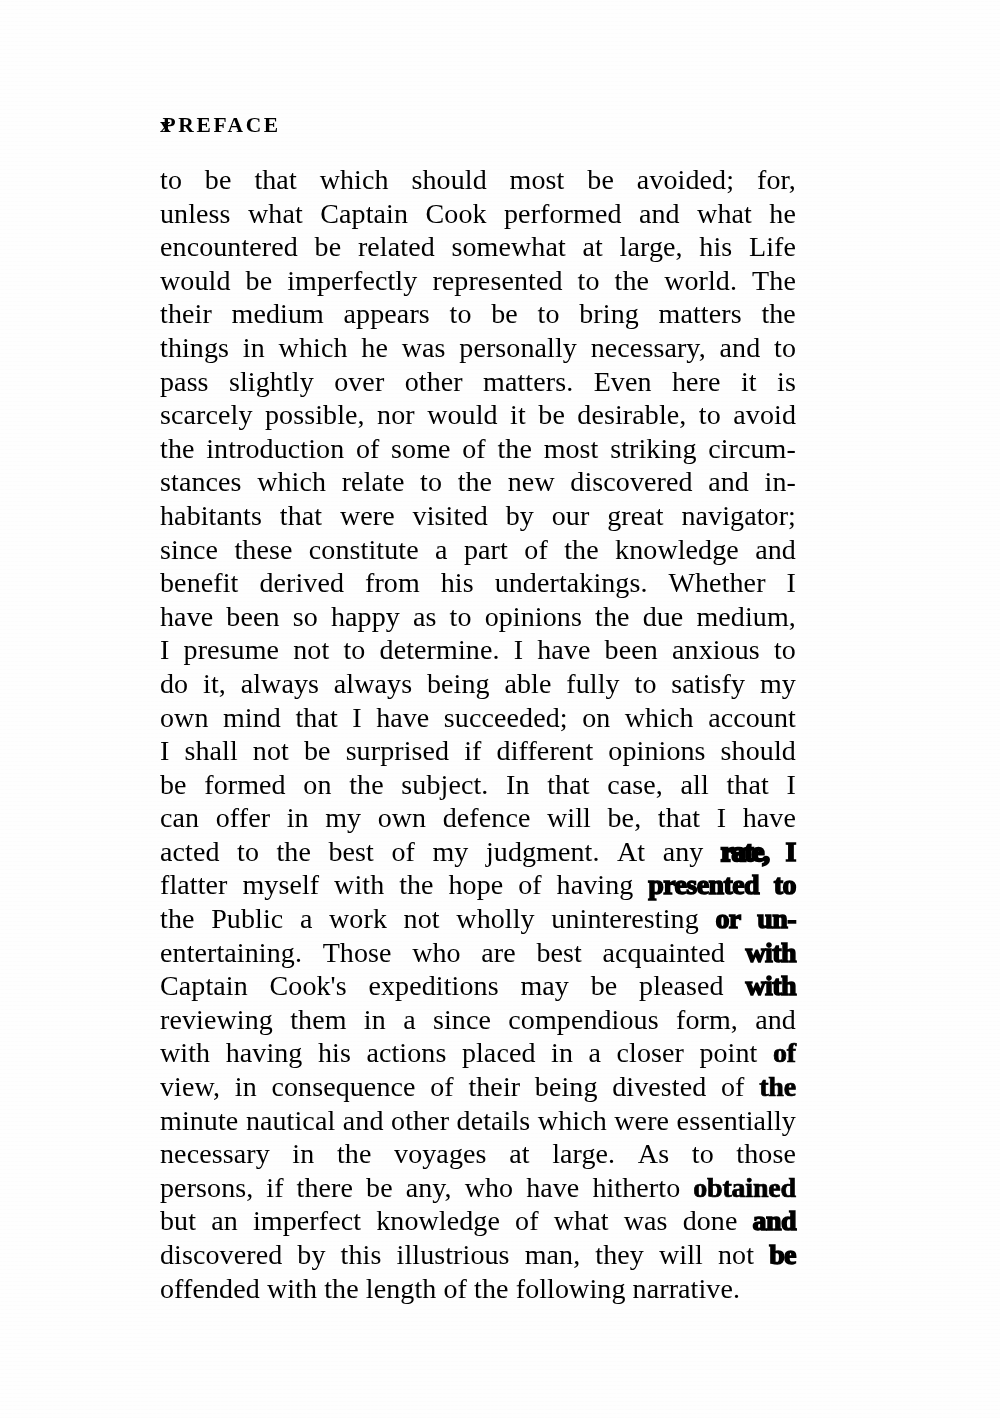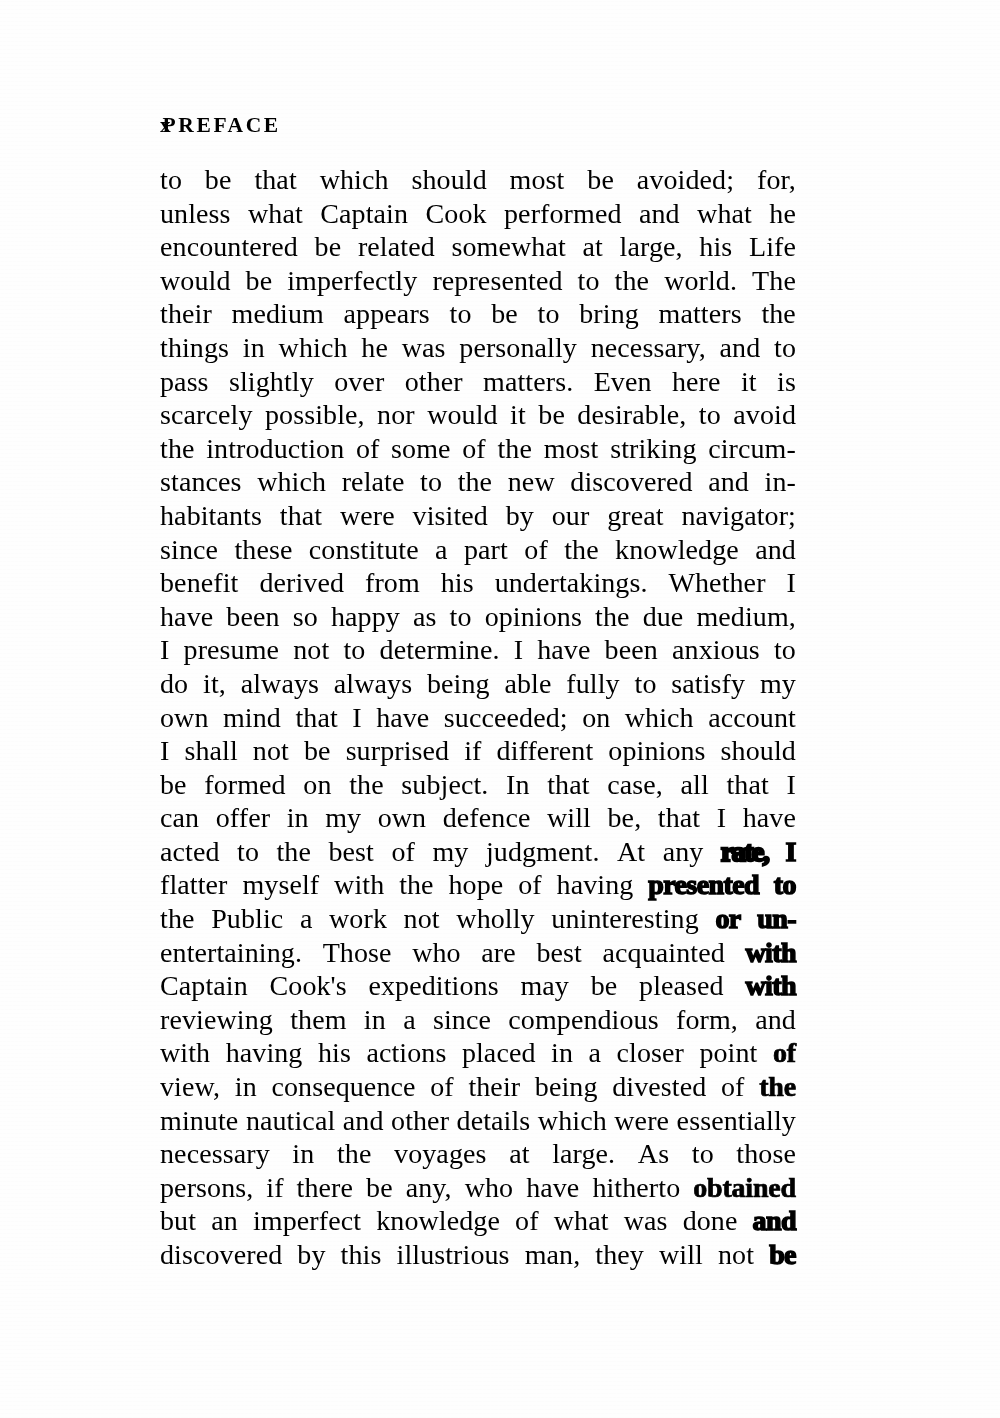--- a/index.html
+++ b/index.html
@@ -468,16 +468,17 @@
         <span>discovered</span>
         <span>by</span>
         <span>this</span>
         <span>illustrious</span>
         <span>man,</span>
         <span>they</span>
         <span>will</span>
         <span>not</span>
         <span class="ink-heavy">be</span>
       </div>
+      <div class="line last">offended with the length of the following narrative.</div>
     </div>
 
   <div class="grain"></div>
 </div>
 
 </body></html>

